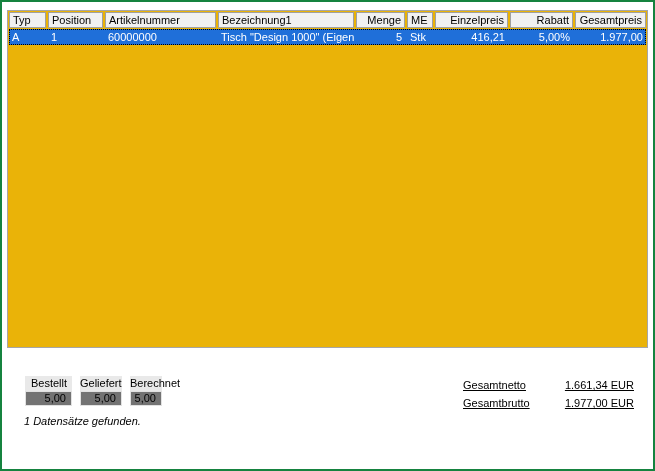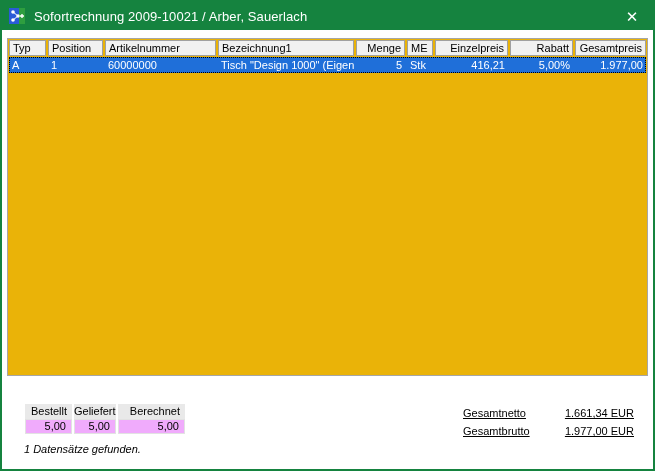--- a/index.html
+++ b/index.html
@@ -39,57 +39,42 @@
   }
   .dcell { font-size:11px; line-height:15px; padding:0 3px; overflow:hidden; white-space:nowrap; }
   .c0 { width:37px; flex:none; } .c1 { width:55px; flex:none; }
   .c2 { width:111px; flex:none; } .c3 { width:136px; flex:none; }
   .c4 { width:49px; flex:none; } .c5 { width:26px; flex:none; }
   .c6 { width:73px; flex:none; } .c7 { width:63px; flex:none; }
   .c8 { flex:1; min-width:0; }
   .al { text-align:left; } .ar { text-align:right; }
   
   .summary { position:absolute; left:23px; top:374px; }
-  .sum-row { display:flex; gap:2px; }
+  .sum-row { display:flex; gap:8px; }
   .sum-h {
     height:15px; background:#e9e9e9; font-size:11px; line-height:15px;
     text-align:right; padding-right:5px;
   }
   .sum-v {
-    height:15px; background:#f0abfc; border:1px solid #e2e2e2; font-size:11px;
+    height:15px; background:#737373; border:1px solid #e2e2e2; font-size:11px;
     line-height:13px; text-align:right; padding-right:5px; margin-top:0px;
   }
-  .s0 { width:47px; flex:none; } .s1 { width:42px; flex:none; } .s2 { width:67px; flex:none; }
+  .s0 { width:47px; flex:none; } .s1 { width:42px; flex:none; } .s2 { width:32px; flex:none; }
   
   .totals { position:absolute; left:461px; top:377px; width:171px; font-size:11px; color:#000; }
   .tot-row { display:flex; margin-bottom:6px;text-decoration:underline; }
   .tot-value { margin-left:auto; }
   
   .status { position:absolute; left:22px; top:413px; font-size:11px; color:#000;font-style:italic; }
 </style>
 </head>
 <body>
 
 <div class="window">
 
-  <div class="titlebar">
-    <svg class="app-icon" viewBox="0 0 16 16">
-      <rect x="0" y="0" width="10" height="16" fill="#2a5bd7"></rect>
-      <rect x="10" y="0" width="6" height="16" fill="#2e9e3f"></rect>
-      <path d="M4 4 L9 8 L4 12" stroke="#ffffff" stroke-width="1" fill="none"></path>
-      <circle cx="4" cy="4" r="1.8" fill="#ffffff"></circle>
-      <circle cx="4" cy="12" r="1.8" fill="#ffffff"></circle>
-      <circle cx="9" cy="8" r="1.8" fill="#ffffff"></circle>
-      <path d="M13 6 V10 M11 8 H15" stroke="#ffffff" stroke-width="1.4" fill="none"></path>
-    </svg>
-    <span class="title">Sofortrechnung 2009-10021 / Arber, Sauerlach</span>
-    <div class="close-btn">
-      <span class="close-glyph">✕</span>
-    </div>
-  </div>
 
   <div class="content">
 
     <div class="grid">
       <div class="grid-header">
         <div class="hcell c0 al">Typ</div>
         <div class="hcell c1 al">Position</div>
         <div class="hcell c2 al">Artikelnummer</div>
         <div class="hcell c3 al">Bezeichnung1</div>
         <div class="hcell c4 ar">Menge</div>

